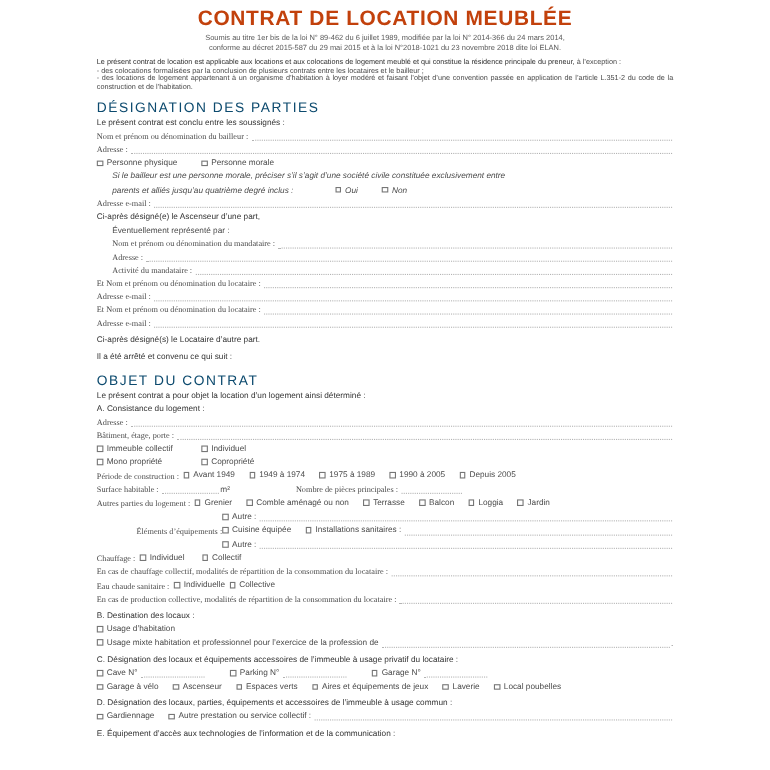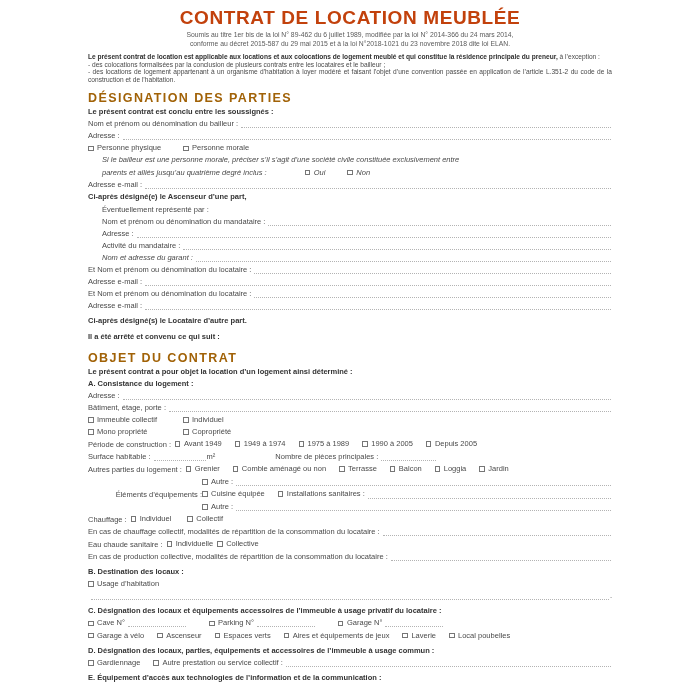--- a/index.html
+++ b/index.html
@@ -10,25 +10,25 @@
     color:#4a4a4a;
   }
   .title {
     text-align:center; font-size:19px; font-weight:bold; letter-spacing:.6px;
     color:#c2410c; line-height:21px;
   }
   .subtitle { text-align:center; font-size:6.8px; line-height:9.2px; color:#5a5a5a; margin-top:2px; }
   .intro { font-size:6.6px; line-height:7.4px; color:#4a4a4a; margin-top:5px; text-align:justify; }
   .intro .b { color:#303030; }
   .h1 {
-    color:#a16207; font-weight:bold; font-size:12.5px; letter-spacing:1.4px;
+    color:#0c4a6e; font-weight:normal; font-size:12.5px; letter-spacing:1.4px;
     margin-top:8px; line-height:15px;
   }
   .row { display:flex; align-items:baseline; font-size:7.5px; line-height:12.1px; white-space:nowrap; }
-  .b { font-weight:bold; color:#333333; }
+  .b { font-weight:normal; color:#333333; }
   .i { font-style:italic; }
   .mt { margin-top:3px; }
   .ind1 { padding-left:14px; }
   .ind2 { padding-left:114px; }
   .fill {
     flex:1 1 auto; height:9px; align-self:flex-end;
     border-bottom:1px dotted #b3b3b3; margin:0 1px 2.2px 3px;
   }
   .fill.s52 { flex:0 0 52px; }
   .fill.s55 { flex:0 0 55px; }
@@ -36,21 +36,21 @@
   .cb {
     flex:0 0 auto; width:5.5px; height:5.5px; border:1px solid #767676;
     align-self:center; margin-right:3.5px; background:#fff;
   }
   .cbi { display:flex; align-items:flex-start; }
   .cbi .cb { align-self:center; }
   .sp4  { flex:0 0 4px; }
   .sp13 { flex:0 0 13px; } .sp16 { flex:0 0 16px; }
   .sp22 { flex:0 0 22px; } .sp38 { flex:0 0 38px; }
   .w95  { width:95px; }
-  .lbl { flex:0 0 auto; }
+  .lbl { flex:0 0 auto;font-family:Liberation Serif, serif; }
 </style>
 </head>
 <body>
 
 <div class="page">
 
   <div class="title">CONTRAT DE LOCATION MEUBLÉE</div>
   <div class="subtitle">
     <div>Soumis au titre 1er bis de la loi N° 89-462 du 6 juillet 1989, modifiée par la loi N° 2014-366 du 24 mars 2014,</div>
     <div>conforme au décret 2015-587 du 29 mai 2015 et à la loi N°2018-1021 du 23 novembre 2018 dite loi ELAN.</div>
@@ -127,24 +127,20 @@
     <span class="lbl">Adresse :</span>
     <span class="fill"></span>
   </div>
 
   <div class="row ind1">
     <span class="lbl">Activité du mandataire :</span>
     <span class="fill"></span>
   </div>
 
 
-  <div class="row ind1">
-    <span class="lbl i">Nom et adresse du garant :</span>
-    <span class="fill"></span>
-  </div>
 
   <div class="row">
     <span class="lbl">Et Nom et prénom ou dénomination du locataire :</span>
     <span class="fill"></span>
   </div>
   <div class="row">
     <span class="lbl">Adresse e-mail :</span>
     <span class="fill"></span>
   </div>
   <div class="row">
@@ -351,20 +347,24 @@
   </div>
 
   <div class="row">
     <span class="cbi">
         <span class="cb"></span>
         <span>Usage d’habitation</span>
       </span>
   </div>
 
   <div class="row">
+    <span class="cbi">
+        <span class="cb"></span>
+        <span>Usage mixte habitation et professionnel pour l’exercice de la profession de</span>
+      </span>
     <span class="fill"></span>
     <span>.</span>
   </div>
 
 
   <div class="row mt">
     <span class="b">C. Désignation des locaux et équipements accessoires de l’immeuble à usage privatif du locataire :</span>
   </div>
 
   <div class="row">

